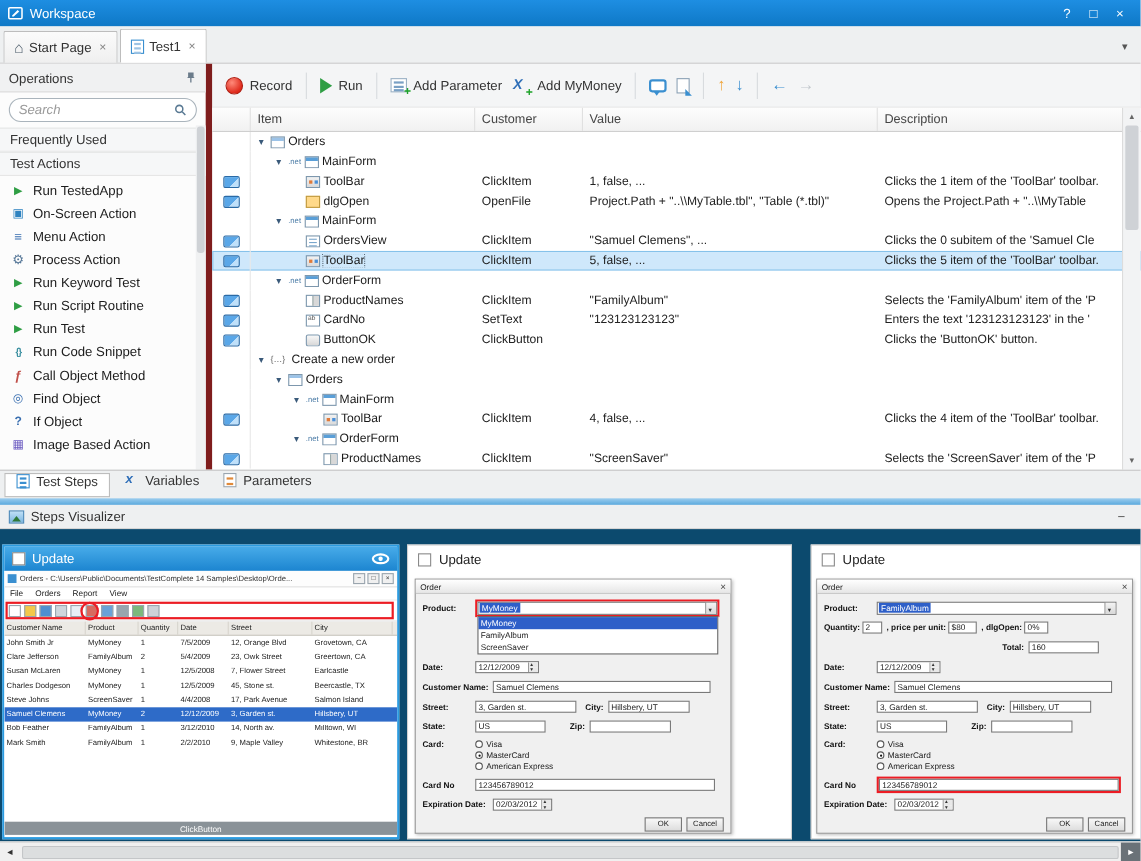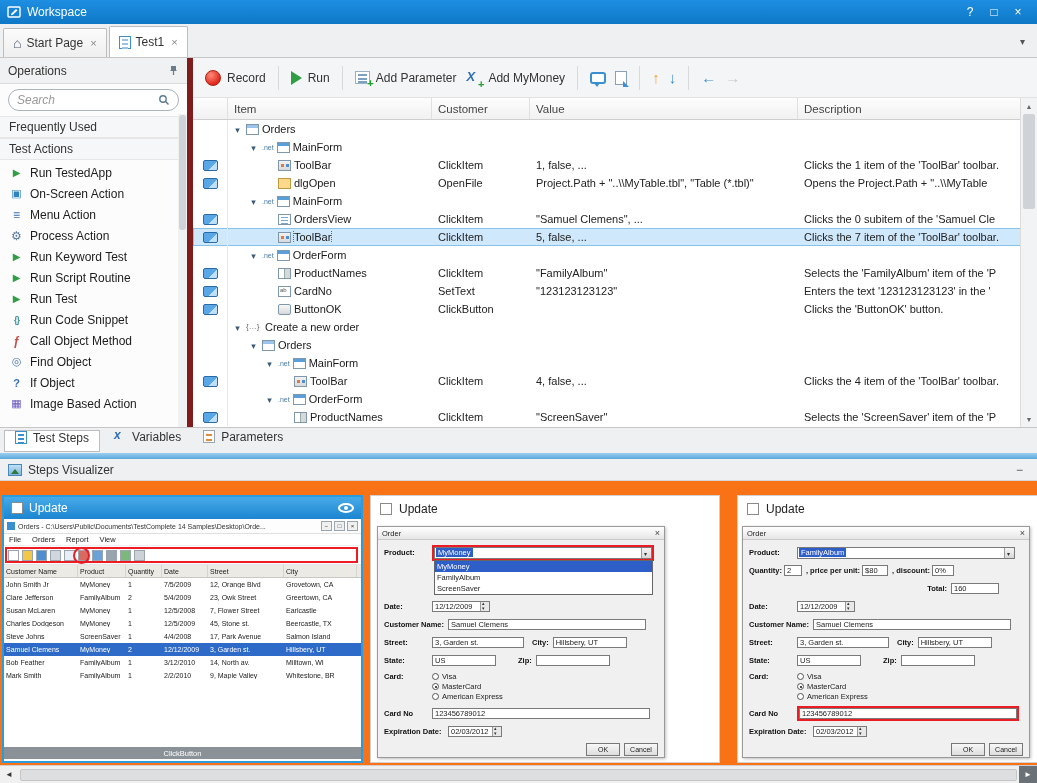--- a/index.html
+++ b/index.html
@@ -117,21 +117,21 @@
 .bt-ic-vars::before{content:'x';font-style:italic;font-weight:bold;color:#2f6fb8;font-size:12px;position:absolute;left:2px;top:-2px}
 .bt-ic-params{width:12px;height:13px;background:#fff;border:1px solid #9aa5ae;position:relative}
 .bt-ic-params::before{content:'';position:absolute;left:2px;top:3px;right:2px;height:2px;background:#e08a3a;box-shadow:0 5px 0 #e08a3a}
 
 
 #splitter{left:0;top:453px;width:1037px;height:6px;background:linear-gradient(#9ccdee,#5aa9dd)}
 #visheader{left:0;top:459px;width:1037px;height:22px;background:#eef0f1;border-bottom:1px solid #d5d5d5;display:flex;align-items:center;padding:0 8px;gap:6px;color:#333}
 .vis-ic{width:14px;height:12px;background:linear-gradient(#bfe0f7,#7db7e0);border:1px solid #4a88b8;position:relative}
 .vis-ic::after{content:'';position:absolute;left:2px;bottom:1px;border-left:4px solid transparent;border-right:4px solid transparent;border-bottom:5px solid #2f7a3a}
 .vis-min{margin-left:auto;color:#555;padding-right:6px}
-#visbody{left:0;top:481px;width:1037px;height:284px;background:#f97316}
+#visbody{left:0;top:481px;width:1037px;height:284px;background:#0c4a6e}
 .vpanel{position:absolute;top:14px;height:268px;background:#fff}
 .vp1{left:2px;width:361px;border:2px solid #2b9be0}
 .vp1-head{height:22px;background:linear-gradient(#47abe9,#1c85d0);display:flex;align-items:center;gap:6px;padding:0 7px;color:#fff}
 .vp1-body{position:relative;height:240px;background:#fff;overflow:hidden;font-size:7px}
 .cb{width:12px;height:12px;background:#fff;border:1px solid #8a8a8a;flex:none}
 .eye{width:16px;height:10px;border:2px solid #fff;border-radius:50%;position:relative;margin-left:auto}
 .eye::after{content:'';position:absolute;left:4px;top:1px;width:4px;height:4px;background:#fff;border-radius:50%}
 .vp2{left:370px;width:350px;border:1px solid #d0d0d0}
 .vp3{left:737px;width:350px;border:1px solid #d0d0d0}
 .vp23-head{height:26px;display:flex;align-items:center;gap:7px;padding:0 9px;color:#222}
@@ -416,21 +416,21 @@
           <div class="c-gut">
             <span class="img-ic"></span>
           </div>
           <div class="c-item" style="padding-left: 36px;">
             <span class="caret"></span>
             <span class="ti ti-toolbar"></span>
             <span class="lab">ToolBar</span>
           </div>
           <div class="c-op">ClickItem</div>
           <div class="c-val">5, false, ...</div>
-          <div class="c-desc">Clicks the 7 item of the 'ToolBar' toolbar.</div>
+          <div class="c-desc">Clicks the 5 item of the 'ToolBar' toolbar.</div>
         </div>
         <div class="step-row">
           <div class="c-gut"></div>
           <div class="c-item" style="padding-left: 20px;">
             <span class="caret open"></span>
             <span class="net-chip">.net</span>
             <span class="ti ti-form"></span>
             <span class="lab">OrderForm</span>
           </div>
           <div class="c-op"></div>
@@ -804,26 +804,26 @@
               <span class="ocombo" style="width: 218px;">
                 <span class="sel-blue">FamilyAlbum</span>
                 <span class="dd-btn"></span>
               </span>
             </div>
             <div class="orow">
               <span class="olbl">Quantity:</span>
               <span class="oinput" style="width: 18px; margin-left: 2px;">2</span>
               <span class="olbl" style="margin-left: 4px;">, price per unit:</span>
               <span class="oinput" style="width: 26px; margin-left: 2px;">$80</span>
-              <span class="olbl" style="margin-left: 4px;">, discount:</span>
+              <span class="olbl" style="margin-left: 4px;">, dlgOpen:</span>
               <span class="oinput" style="width: 22px; margin-left: 2px;">0%</span>
             </div>
             <div class="orow" style="justify-content: flex-end; padding-right: 24px;">
               <span class="olbl">Total:</span>
-              <span class="oinput" style="width: 48px; margin-left: 4px;">160</span>
+              <span class="oinput" style="width: 64px; margin-left: 4px;">160</span>
             </div>
             <div class="orow">
               <span class="olbl" style="width: 48px;">Date:</span>
               <span class="oinput ospin" style="width: 58px;">
                 <span class="spin-txt">12/12/2009</span>
                 <span class="spinner">
                   <i></i>
                   <i></i>
                 </span>
               </span>

